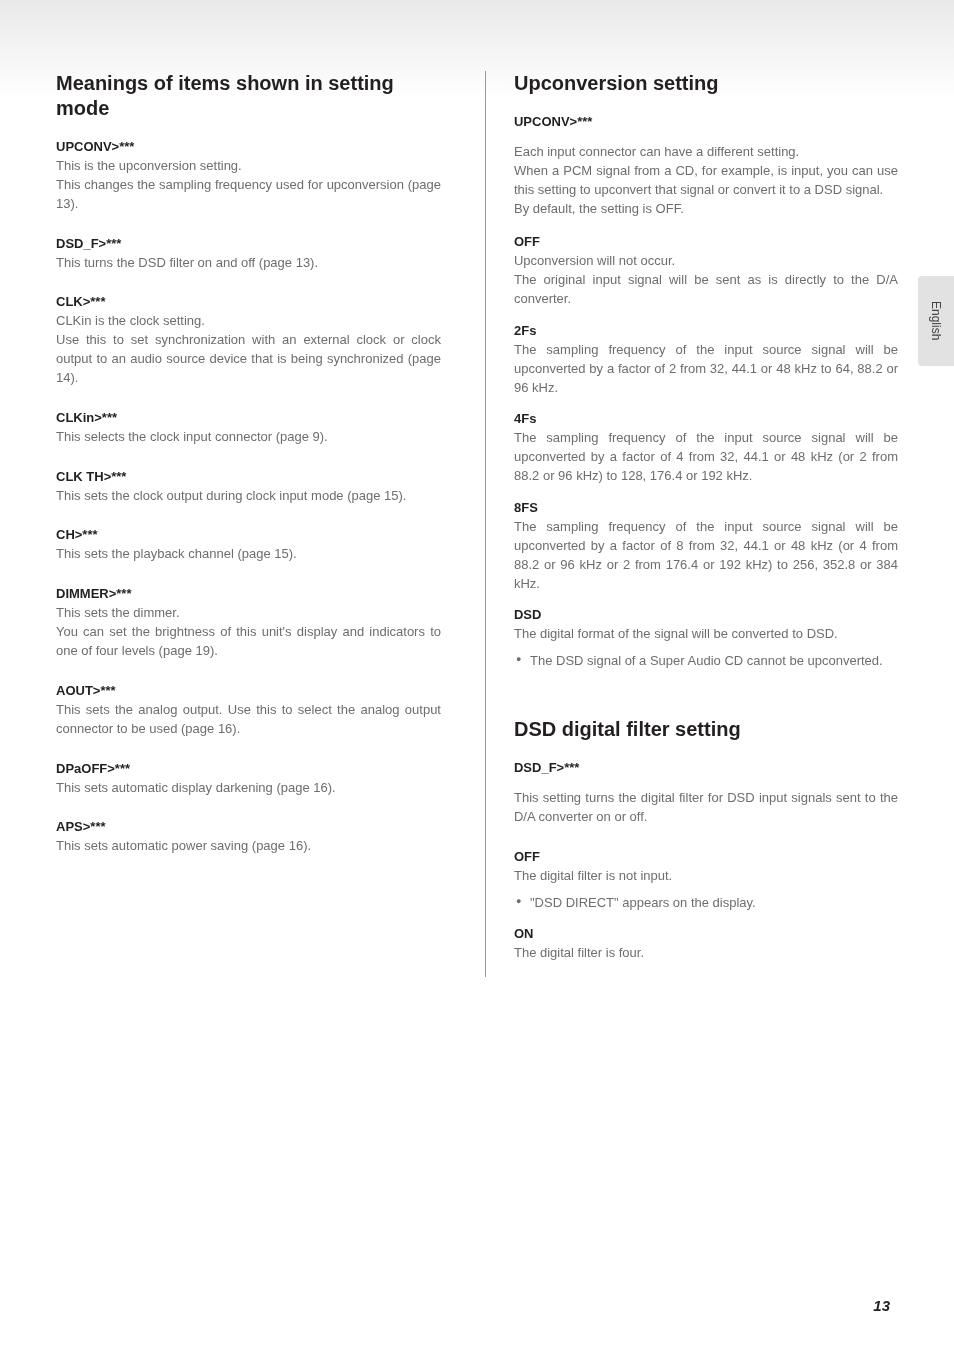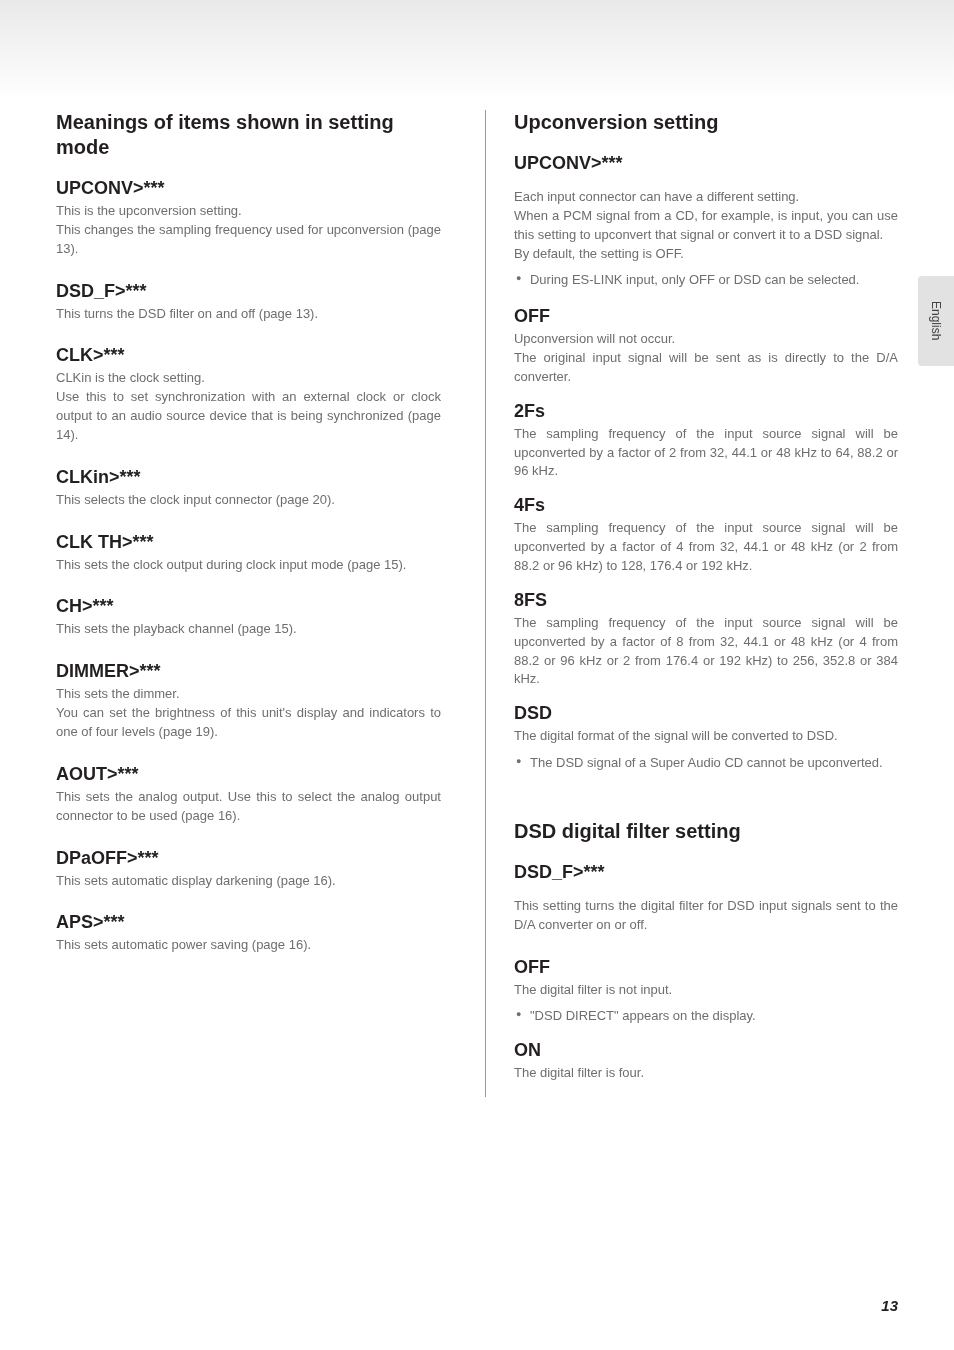--- a/index.html
+++ b/index.html
@@ -10,42 +10,42 @@
     color: #231f20;
     position: relative;
   }
   .top-grad {
     position: absolute;
     top: 0; left: 0; right: 0; height: 100px;
     background: linear-gradient(to bottom, #e9e9e9 0%, #f2f2f2 40%, #ffffff 100%);
   }
   .page {
     position: relative;
-    padding: 110px 56px 0 56px;
+    padding: 71px 56px 0 56px;
     display: flex;
     gap: 16px;
   }
   .col {
     width: 50%;
     padding-right: 28px;
   }
   .col.right {
     padding-right: 0;
     padding-left: 28px;
     border-left: 0.5px solid #999;
   }
   h2.section {
     font-size: 20px;
     font-weight: 700;
     color: #231f20;
     margin-bottom: 18px;
     line-height: 1.25;
   }
   h3.item {
-    font-size: 18px;
+    font-size: 13px;
     font-weight: 700;
     color: #231f20;
     margin-bottom: 3px;
   }
   p.body {
     font-size: 13px;
     line-height: 1.45;
     color: #6d6e71;
     text-align: justify;
     margin-bottom: 0;
@@ -85,21 +85,21 @@
     align-items: center;
     justify-content: center;
   }
   .side-tab span {
     writing-mode: vertical-rl;
     font-size: 12px;
     color: #444;
   }
   .page-num {
     position: absolute;
-    right: 56px;
+    right: 64px;
     bottom: 36px;
     font-size: 15px;
     font-weight: 700;
     font-style: italic;
     color: #231f20;
   }
 </style>
 </head>
 <body>
 
@@ -126,21 +126,21 @@
     </div>
 
     <div class="block">
       <h3 class="item">CLK&gt;***</h3>
       <p class="body">CLKin is the clock setting.</p>
       <p class="body">Use this to set synchronization with an external clock or clock output to an audio source device that is being synchronized (page 14).</p>
     </div>
 
     <div class="block">
       <h3 class="item">CLKin&gt;***</h3>
-      <p class="body">This selects the clock input connector (page 20).</p>
+      <p class="body">This selects the clock input connector (page 9).</p>
     </div>
 
     <div class="block">
       <h3 class="item">CLK TH&gt;***</h3>
       <p class="body">This sets the clock output during clock input mode (page 15).</p>
     </div>
 
     <div class="block">
       <h3 class="item">CH&gt;***</h3>
       <p class="body">This sets the playback channel (page 15).</p>
@@ -173,23 +173,20 @@
     <h2 class="section">Upconversion setting</h2>
 
     <div class="block-sm">
       <h3 class="item">UPCONV&gt;***</h3>
     </div>
 
     <div>
       <p class="body">Each input connector can have a different setting.</p>
       <p class="body">When a PCM signal from a CD, for example, is input, you can use this setting to upconvert that signal or convert it to a DSD signal.</p>
       <p class="body">By default, the setting is OFF.</p>
-      <ul class="bullets">
-        <li>During ES-LINK input, only OFF or DSD can be selected.</li>
-      </ul>
     </div>
 
     <div style="height:16px"></div>
 
     <div class="block-sm">
       <h3 class="item">OFF</h3>
       <p class="body">Upconversion will not occur.</p>
       <p class="body">The original input signal will be sent as is directly to the D/A converter.</p>
     </div>
 

